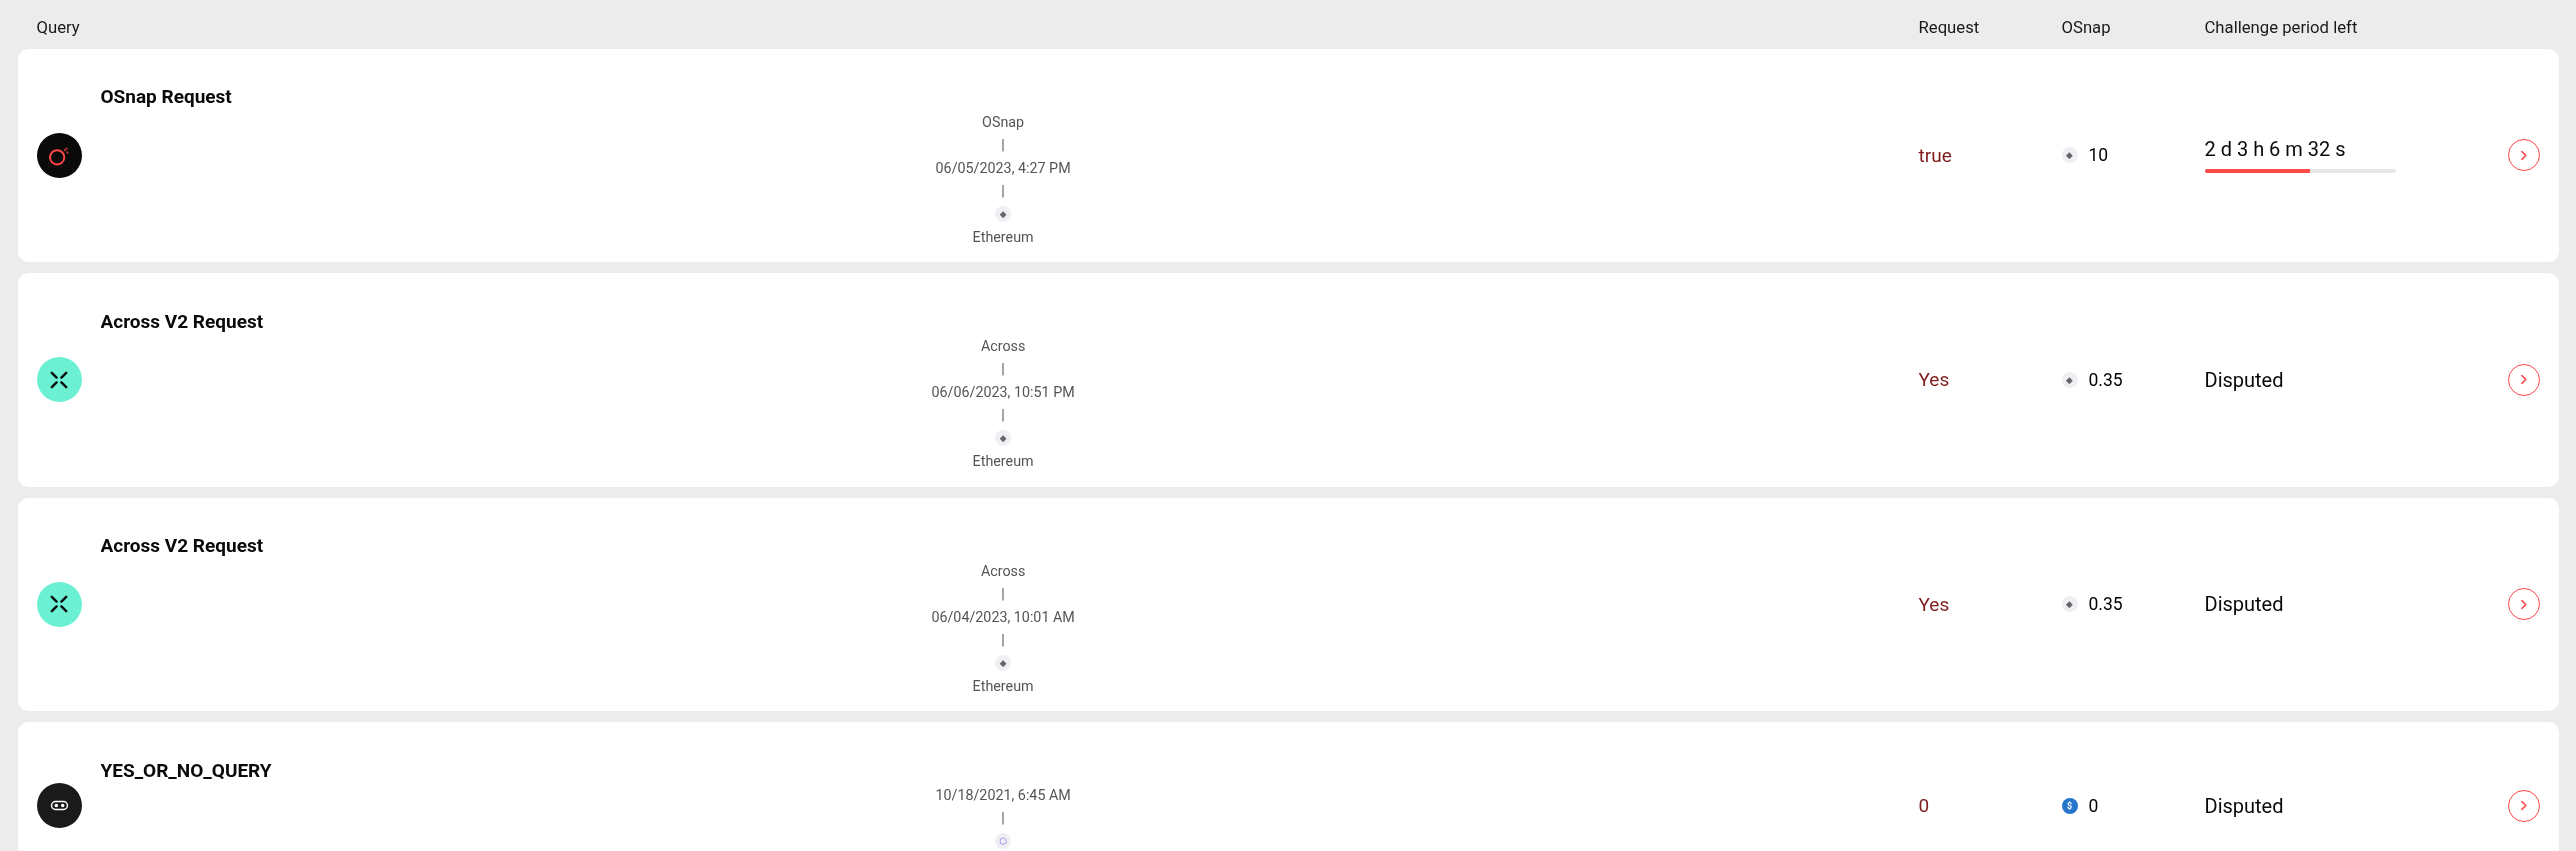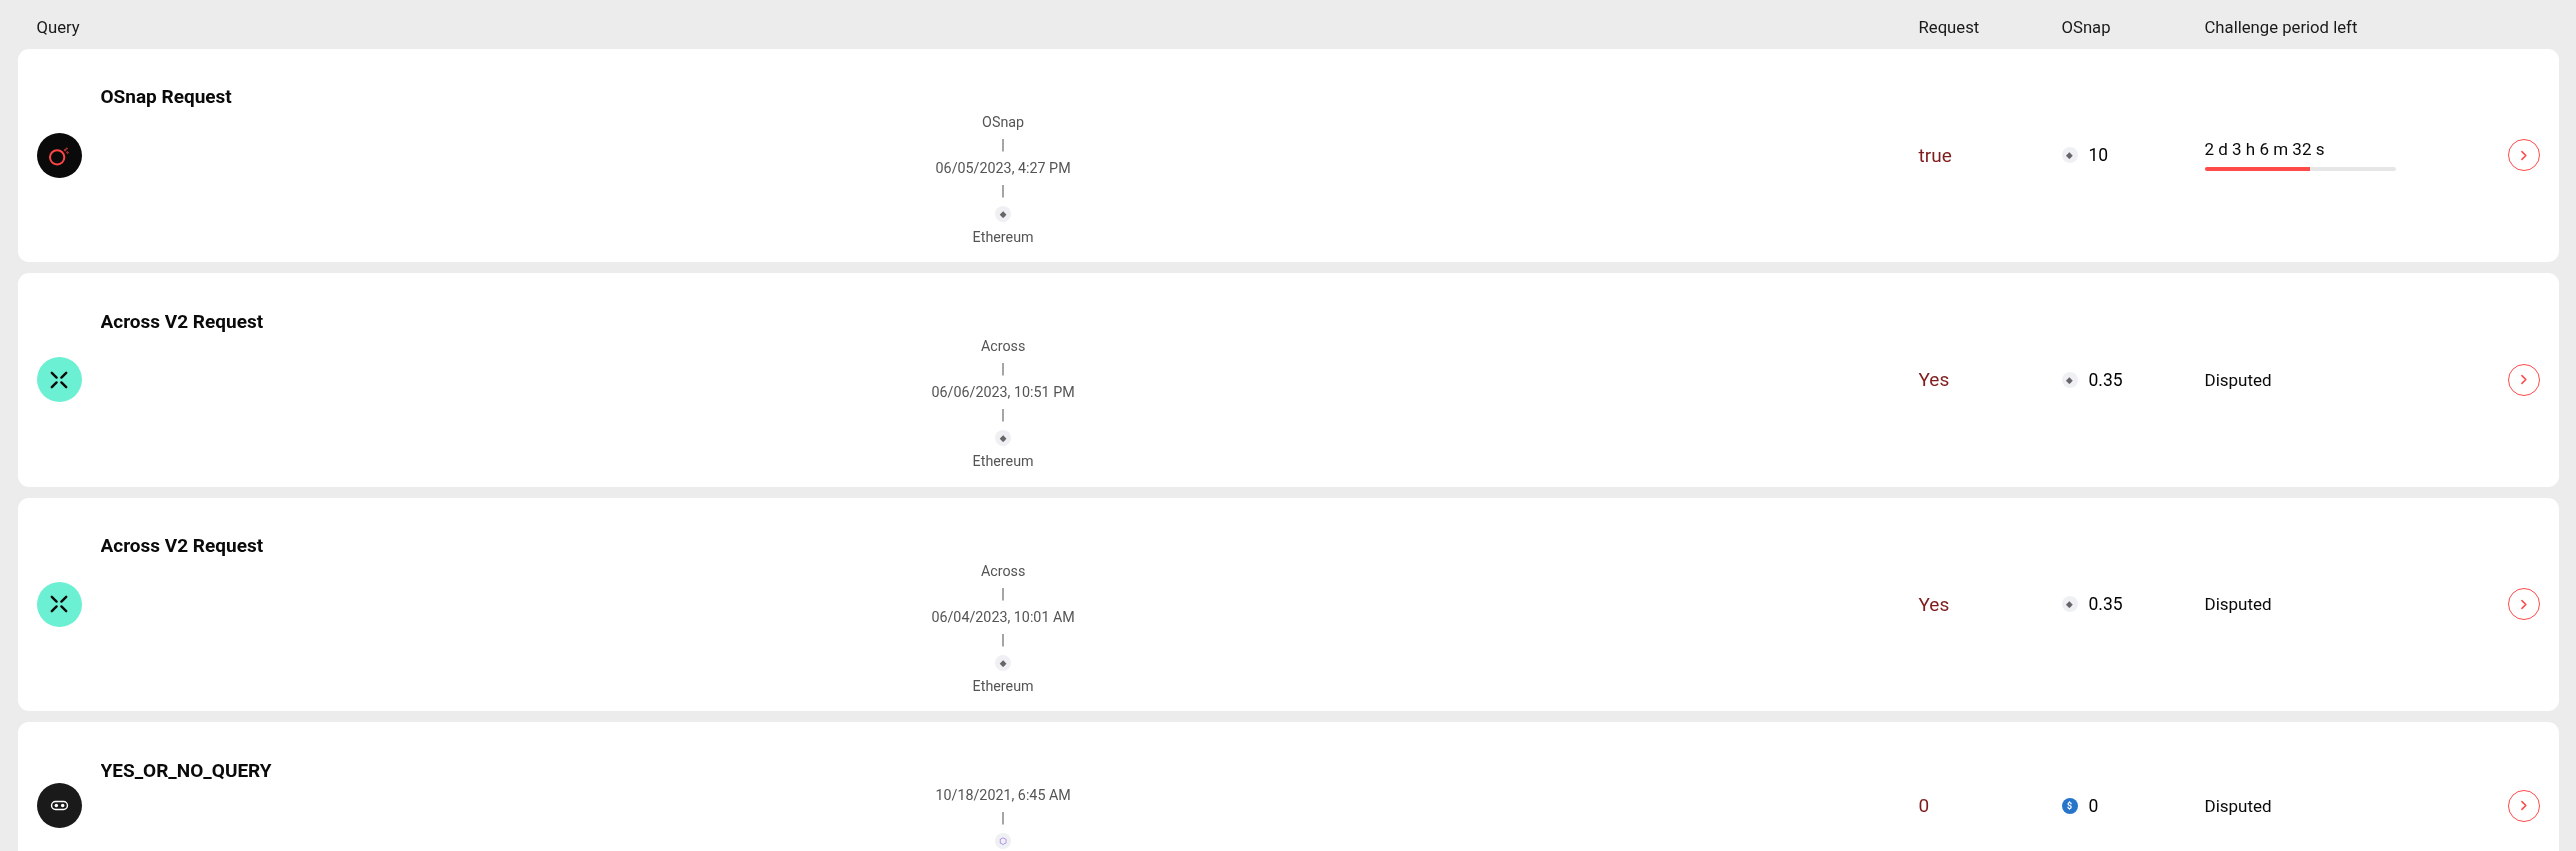--- a/index.html
+++ b/index.html
@@ -41,21 +41,21 @@
     }
     .meta .sep{color:#555;}
     .chain-dot {
       display:inline-flex;width:16px;height:16px;border-radius:50%;
       background:#eef0f3;align-items:center;justify-content:center;font-size:8.8px;color:#666;
     }
     .chain-dot.poly{color:#8247e5;}
     .chain-dot.usd{background:#2775ca;color:#fff;font-weight:700;}
     .cell { font-size:19px; color:#7f1d1d; }
     .bond-cell { display:flex; align-items:center; gap:11px; font-size:17.5px; }
-    .challenge { font-size:17px; color:#0a0a0a; }
+    .challenge { font-size:20px; color:#0a0a0a; }
     .progress {
       margin-top:8px; width:191px; height:4px; background:#e6e6e6; border-radius:2.4px; overflow:hidden;
     }
     .progress-fill{height:100%;background:#ff4a4a;}
     .arrow-btn {
       width:32px;height:32px;border-radius:50%;border:1.6px solid #ff4a4a;
       background:transparent;display:flex;align-items:center;justify-content:center;
       cursor:pointer;justify-self:end;
     }
     .arrow-btn svg{stroke:#ff4a4a;}

